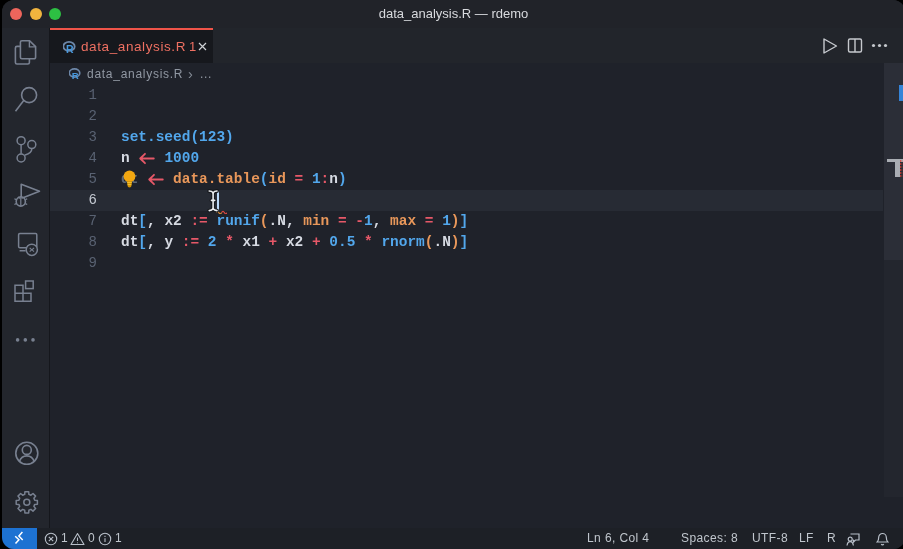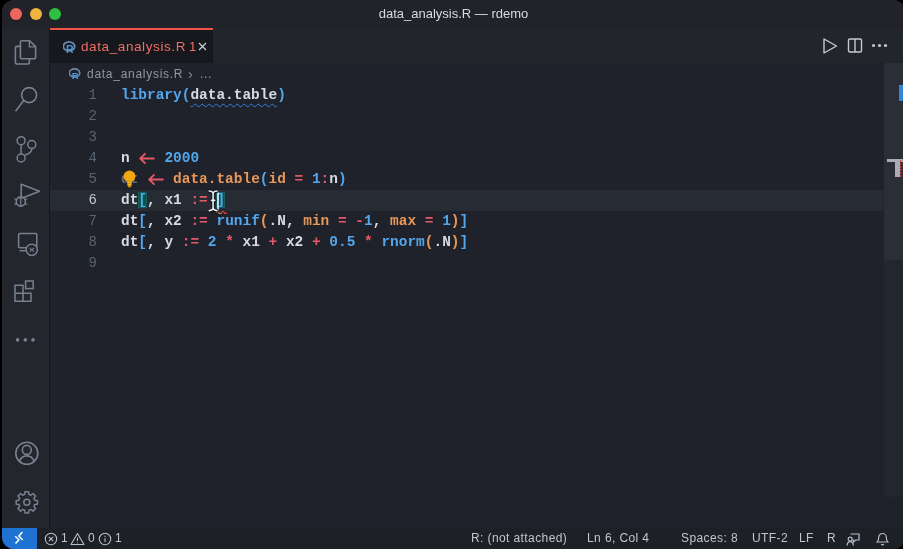--- a/index.html
+++ b/index.html
@@ -157,48 +157,47 @@
     </svg>
     <span style="position:absolute;left:37px">data_analysis.R</span>
     <span style="position:absolute;left:138px;font-size:14.5px;color:#848b96">›</span>
     <span style="position:absolute;left:150px">...</span>
   </div>
 
   <div id="code">
     <div id="curline"></div>
     <div class="cl" style="top:0">
       <div class="gut">1</div>
-      <div class="src"><span class="b">library(</span><span class="w sq">data.table</span><span class="b">)</span></div>
     </div>
     <div class="cl" style="top:21px">
         <div class="gut">2</div>
       </div>
     <div class="cl" style="top:42px">
       <div class="gut">3</div>
+      <div class="src"><span class="b">set.seed(123)</span></div>
     </div>
     <div class="cl" style="top:63px">
       <div class="gut">4</div>
       <div class="src"><span class="w">n </span><span class="arw"><svg width="18" height="21" viewBox="0 0 18 21">
               <path d="M2.2 10.5 H15.8 M7 5.8 L2.2 10.5 L7 15.2" stroke="#e65868" stroke-width="1.8" fill="none" stroke-linecap="round" stroke-linejoin="round"></path>
-            </svg></span><span class="w"> </span><span class="b">2000</span></div>
+            </svg></span><span class="w"> </span><span class="b">1000</span></div>
     </div>
     <div class="cl" style="top:84px">
       <div class="gut">5</div>
       <div class="src"><span class="d">dt </span><span class="arw"><svg width="18" height="21" viewBox="0 0 18 21">
               <path d="M2.2 10.5 H15.8 M7 5.8 L2.2 10.5 L7 15.2" stroke="#e65868" stroke-width="1.8" fill="none" stroke-linecap="round" stroke-linejoin="round"></path>
             </svg></span><span class="w"> </span><span class="o">data.table</span><span class="b">(</span><span class="o">id</span><span class="w"> </span><span class="p">=</span><span class="w"> </span><span class="b">1</span><span class="p">:</span><span class="w">n</span><span class="b">)</span></div>
       <svg style="position:absolute;left:70px;top:-1px" width="20" height="22" viewBox="0 0 20 22">
         <circle cx="9.5" cy="8.3" r="5.9" fill="#f2a711"></circle>
         <path d="M6.9 13.2 h5.2 l-.6 4.4 a2 2 0 0 1 -4 0 Z" fill="#d29203"></path>
         <path d="M7.2 14.6 h4.6 M7.6 16.6 h3.8" stroke="#f8c83c" stroke-width="0.9"></path>
       </svg>
     </div>
     <div class="cl" style="top:105px">
       <div class="gut" style="color:#c4c9d1">6</div>
-      <div class="src"><span class="w">dt</span><span class="b bm">[</span><span class="w">, x1 </span><span class="p">:=</span><span class="w"> </span><span class="b bm">]</span></div>
       <span style="position:absolute;left:166.8px;top:1px;width:2.2px;height:20px;background:#bcd9f8"></span>
       <svg style="position:absolute;left:166px;top:19.5px" width="11" height="4" viewBox="0 0 11 4">
         <path d="M0 2.6 q1.4 -2.6 2.8 0 q1.4 2.6 2.8 0" stroke="#d78d35" stroke-width="1.15" fill="none"></path>
         <path d="M5.6 2.6 q1.4 -2.6 2.8 0 q1.4 2.6 2.8 0" stroke="#dd4842" stroke-width="1.15" fill="none"></path>
       </svg>
       <svg style="position:absolute;left:155px;top:-2.5px" width="17" height="26" viewBox="0 0 17 26">
         <g stroke="#17191d" stroke-width="3.8" fill="none" stroke-linecap="round">
           <path d="M4.2 3 c1.9 0 3 .55 3.9 1.8 c.9 -1.25 2 -1.8 3.9 -1.8"></path>
           <path d="M4.2 22.6 c1.9 0 3 -.55 3.9 -1.8 c.9 1.25 2 1.8 3.9 1.8"></path>
           <path d="M8.1 4.8 v16"></path>
@@ -251,24 +250,23 @@
     <svg class="sbsvg" style="left:68px;top:4px" width="15" height="14" viewBox="0 0 15 14" fill="none" stroke="#b8bfc9" stroke-width="1.1">
       <path d="M7.5 1.5 L14 12.5 H1 Z" stroke-linejoin="round"></path>
       <path d="M7.5 5.5 v3.5 M7.5 10.4 v.8"></path>
     </svg>
     <span class="sbitem" style="left:86px">0</span>
     <svg class="sbsvg" style="left:96px;top:4px" width="14" height="14" viewBox="0 0 14 14" fill="none" stroke="#b8bfc9" stroke-width="1.1">
       <circle cx="7" cy="7" r="5.7"></circle>
       <path d="M7 6.3 v3.6 M7 3.8 v1.1"></path>
     </svg>
     <span class="sbitem" style="left:113px">1</span>
-    <span class="sbitem" style="left:469px">R: (not attached)</span>
     <span class="sbitem" style="left:585px">Ln 6, Col 4</span>
     <span class="sbitem" style="left:679px">Spaces: 8</span>
-    <span class="sbitem" style="left:750px">UTF-2</span>
+    <span class="sbitem" style="left:750px">UTF-8</span>
     <span class="sbitem" style="left:797px">LF</span>
     <span class="sbitem" style="left:825px">R</span>
     <svg class="sbsvg" style="left:844px;top:4.5px" width="14" height="13" viewBox="0 0 14 13" fill="none" stroke="#b8bfc9" stroke-width="1.2">
       <path d="M4.5 1 H13 v6 H9.5 l-2 2 v-2 H7.8"></path>
       <circle cx="4.2" cy="6.2" r="2"></circle>
       <path d="M1 12.5 c.4-2.6 1.6-3.9 3.2-3.9 s2.8 1.3 3.2 3.9"></path>
     </svg>
     <svg class="sbsvg" style="left:874px;top:4px" width="13" height="14" viewBox="0 0 13 14" fill="none" stroke="#b8bfc9" stroke-width="1.2">
       <path d="M6.5 1.5 a3.8 3.8 0 0 1 3.8 3.8 c0 2.8 .7 3.9 1.5 4.7 H1.2 c.8 -.8 1.5 -1.9 1.5 -4.7 A3.8 3.8 0 0 1 6.5 1.5 Z"></path>
       <path d="M5.3 12 a1.3 1.3 0 0 0 2.4 0"></path>

